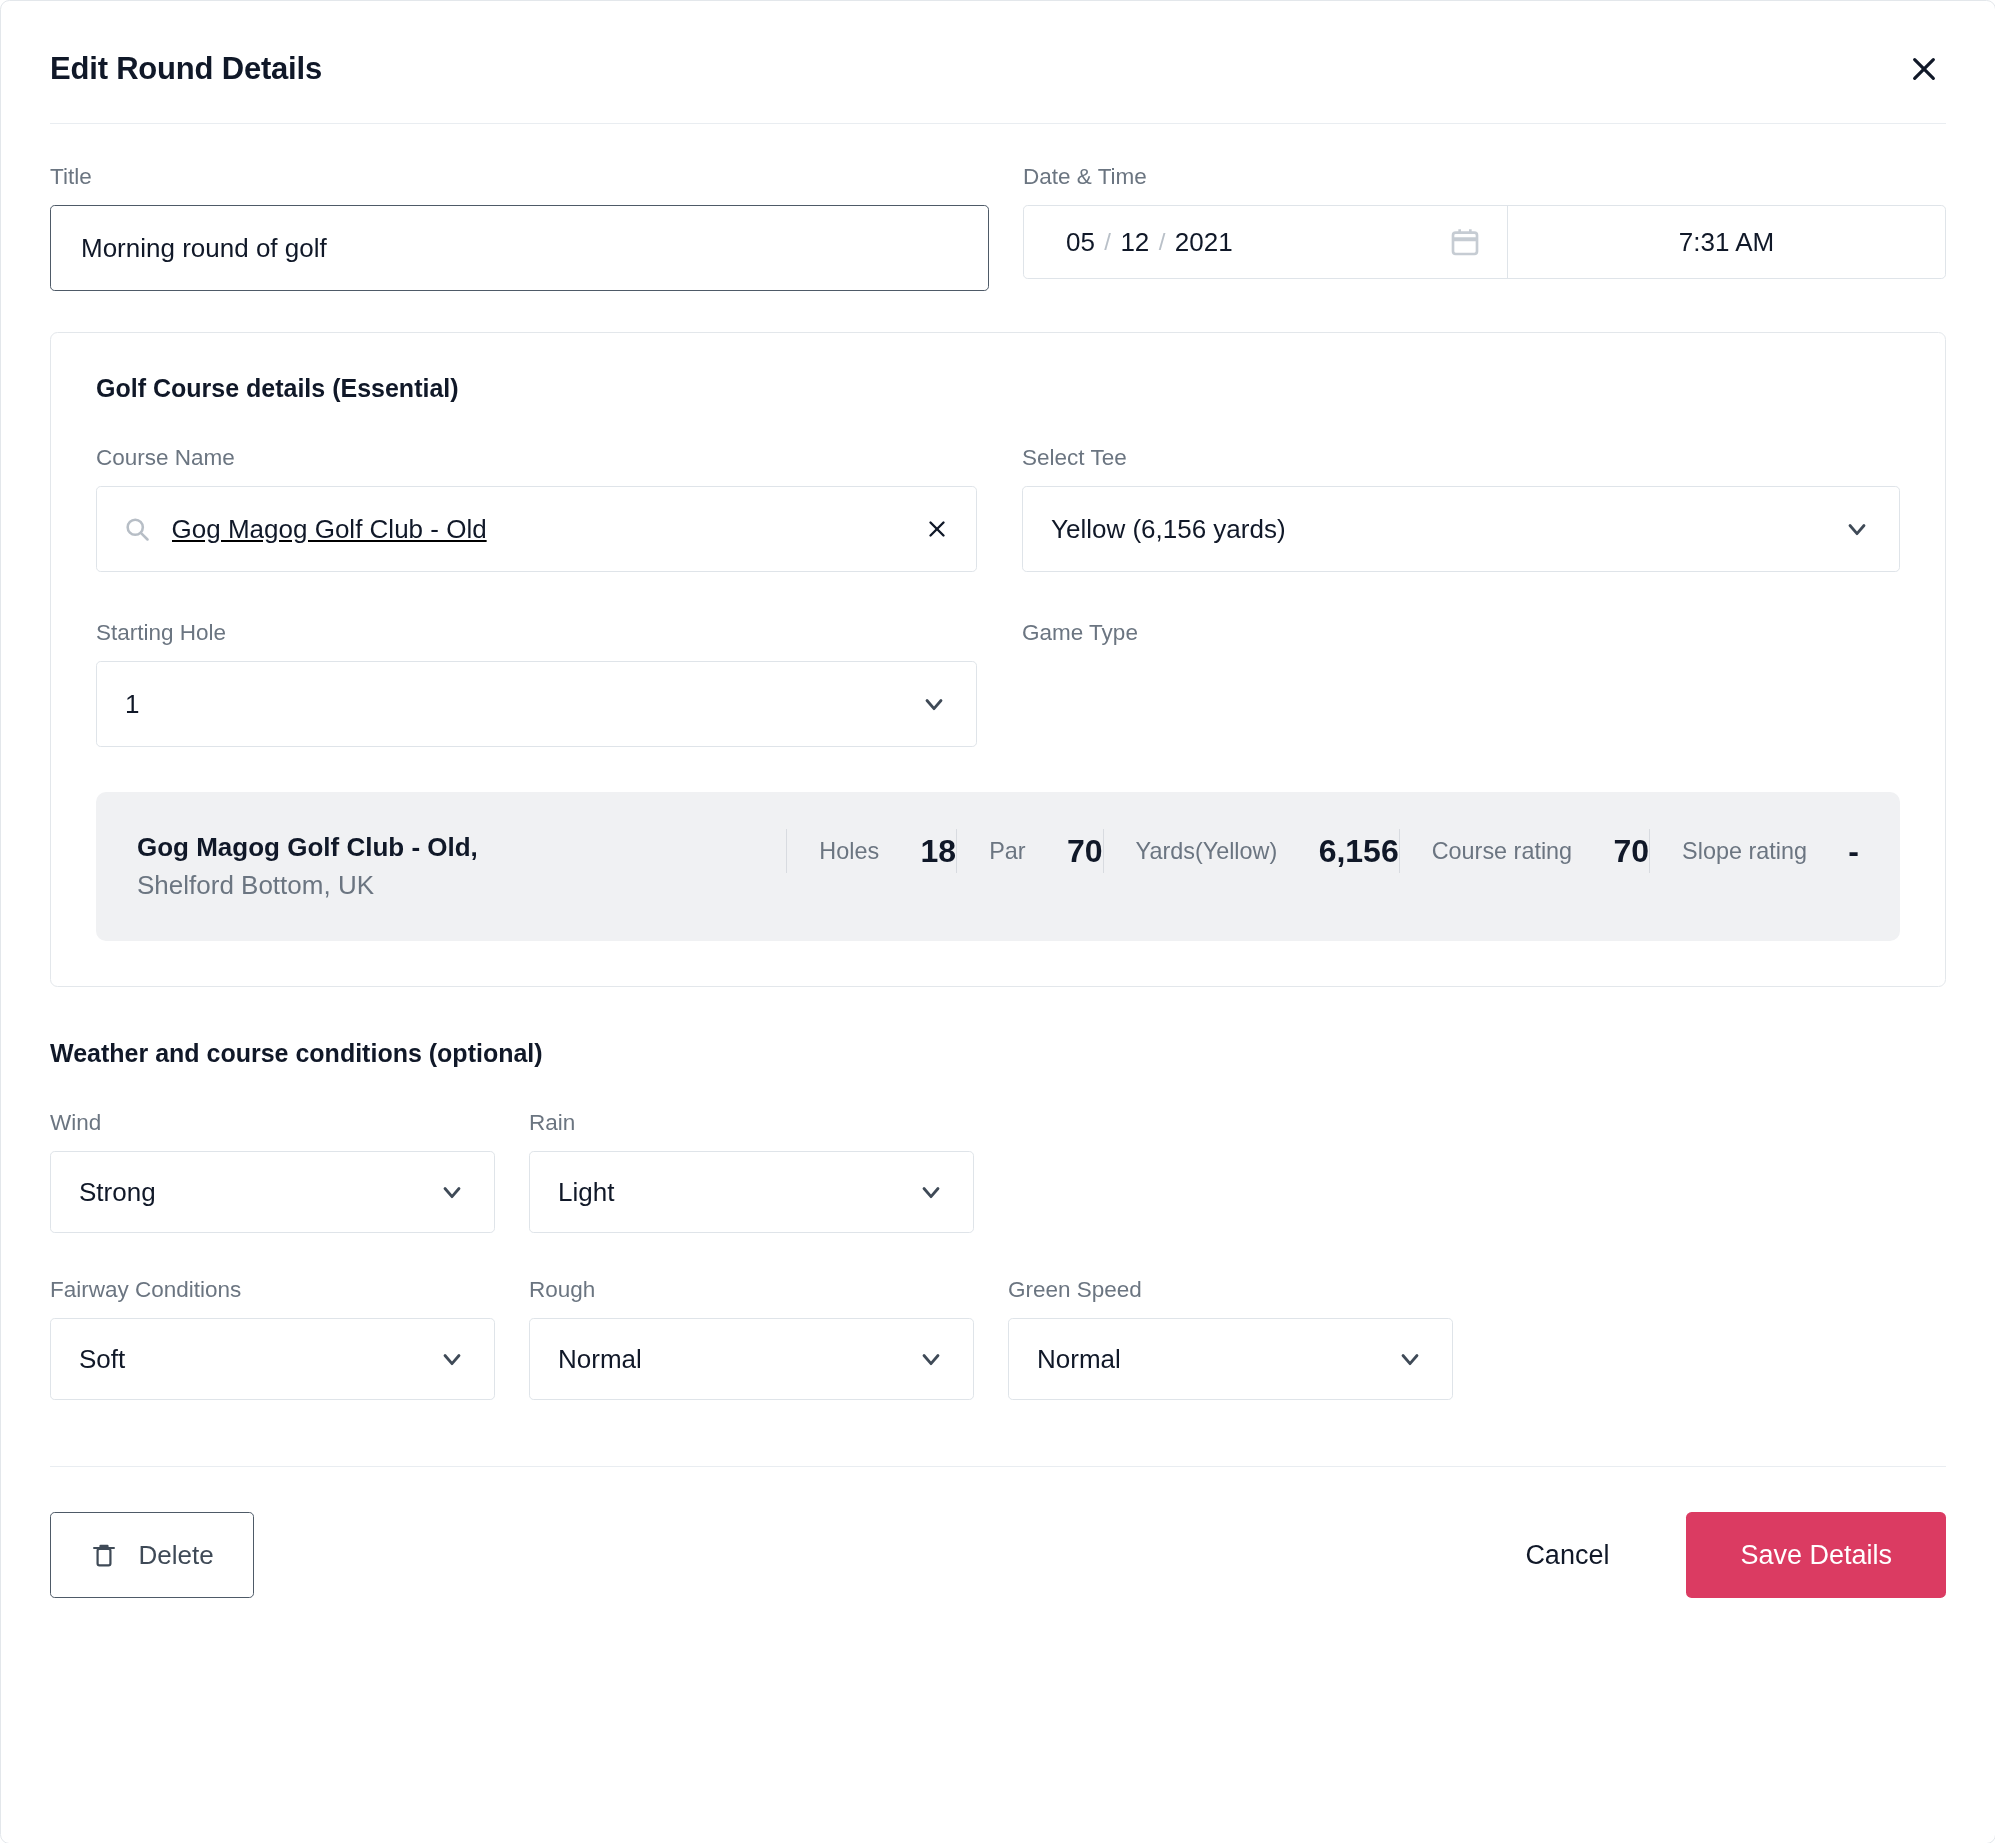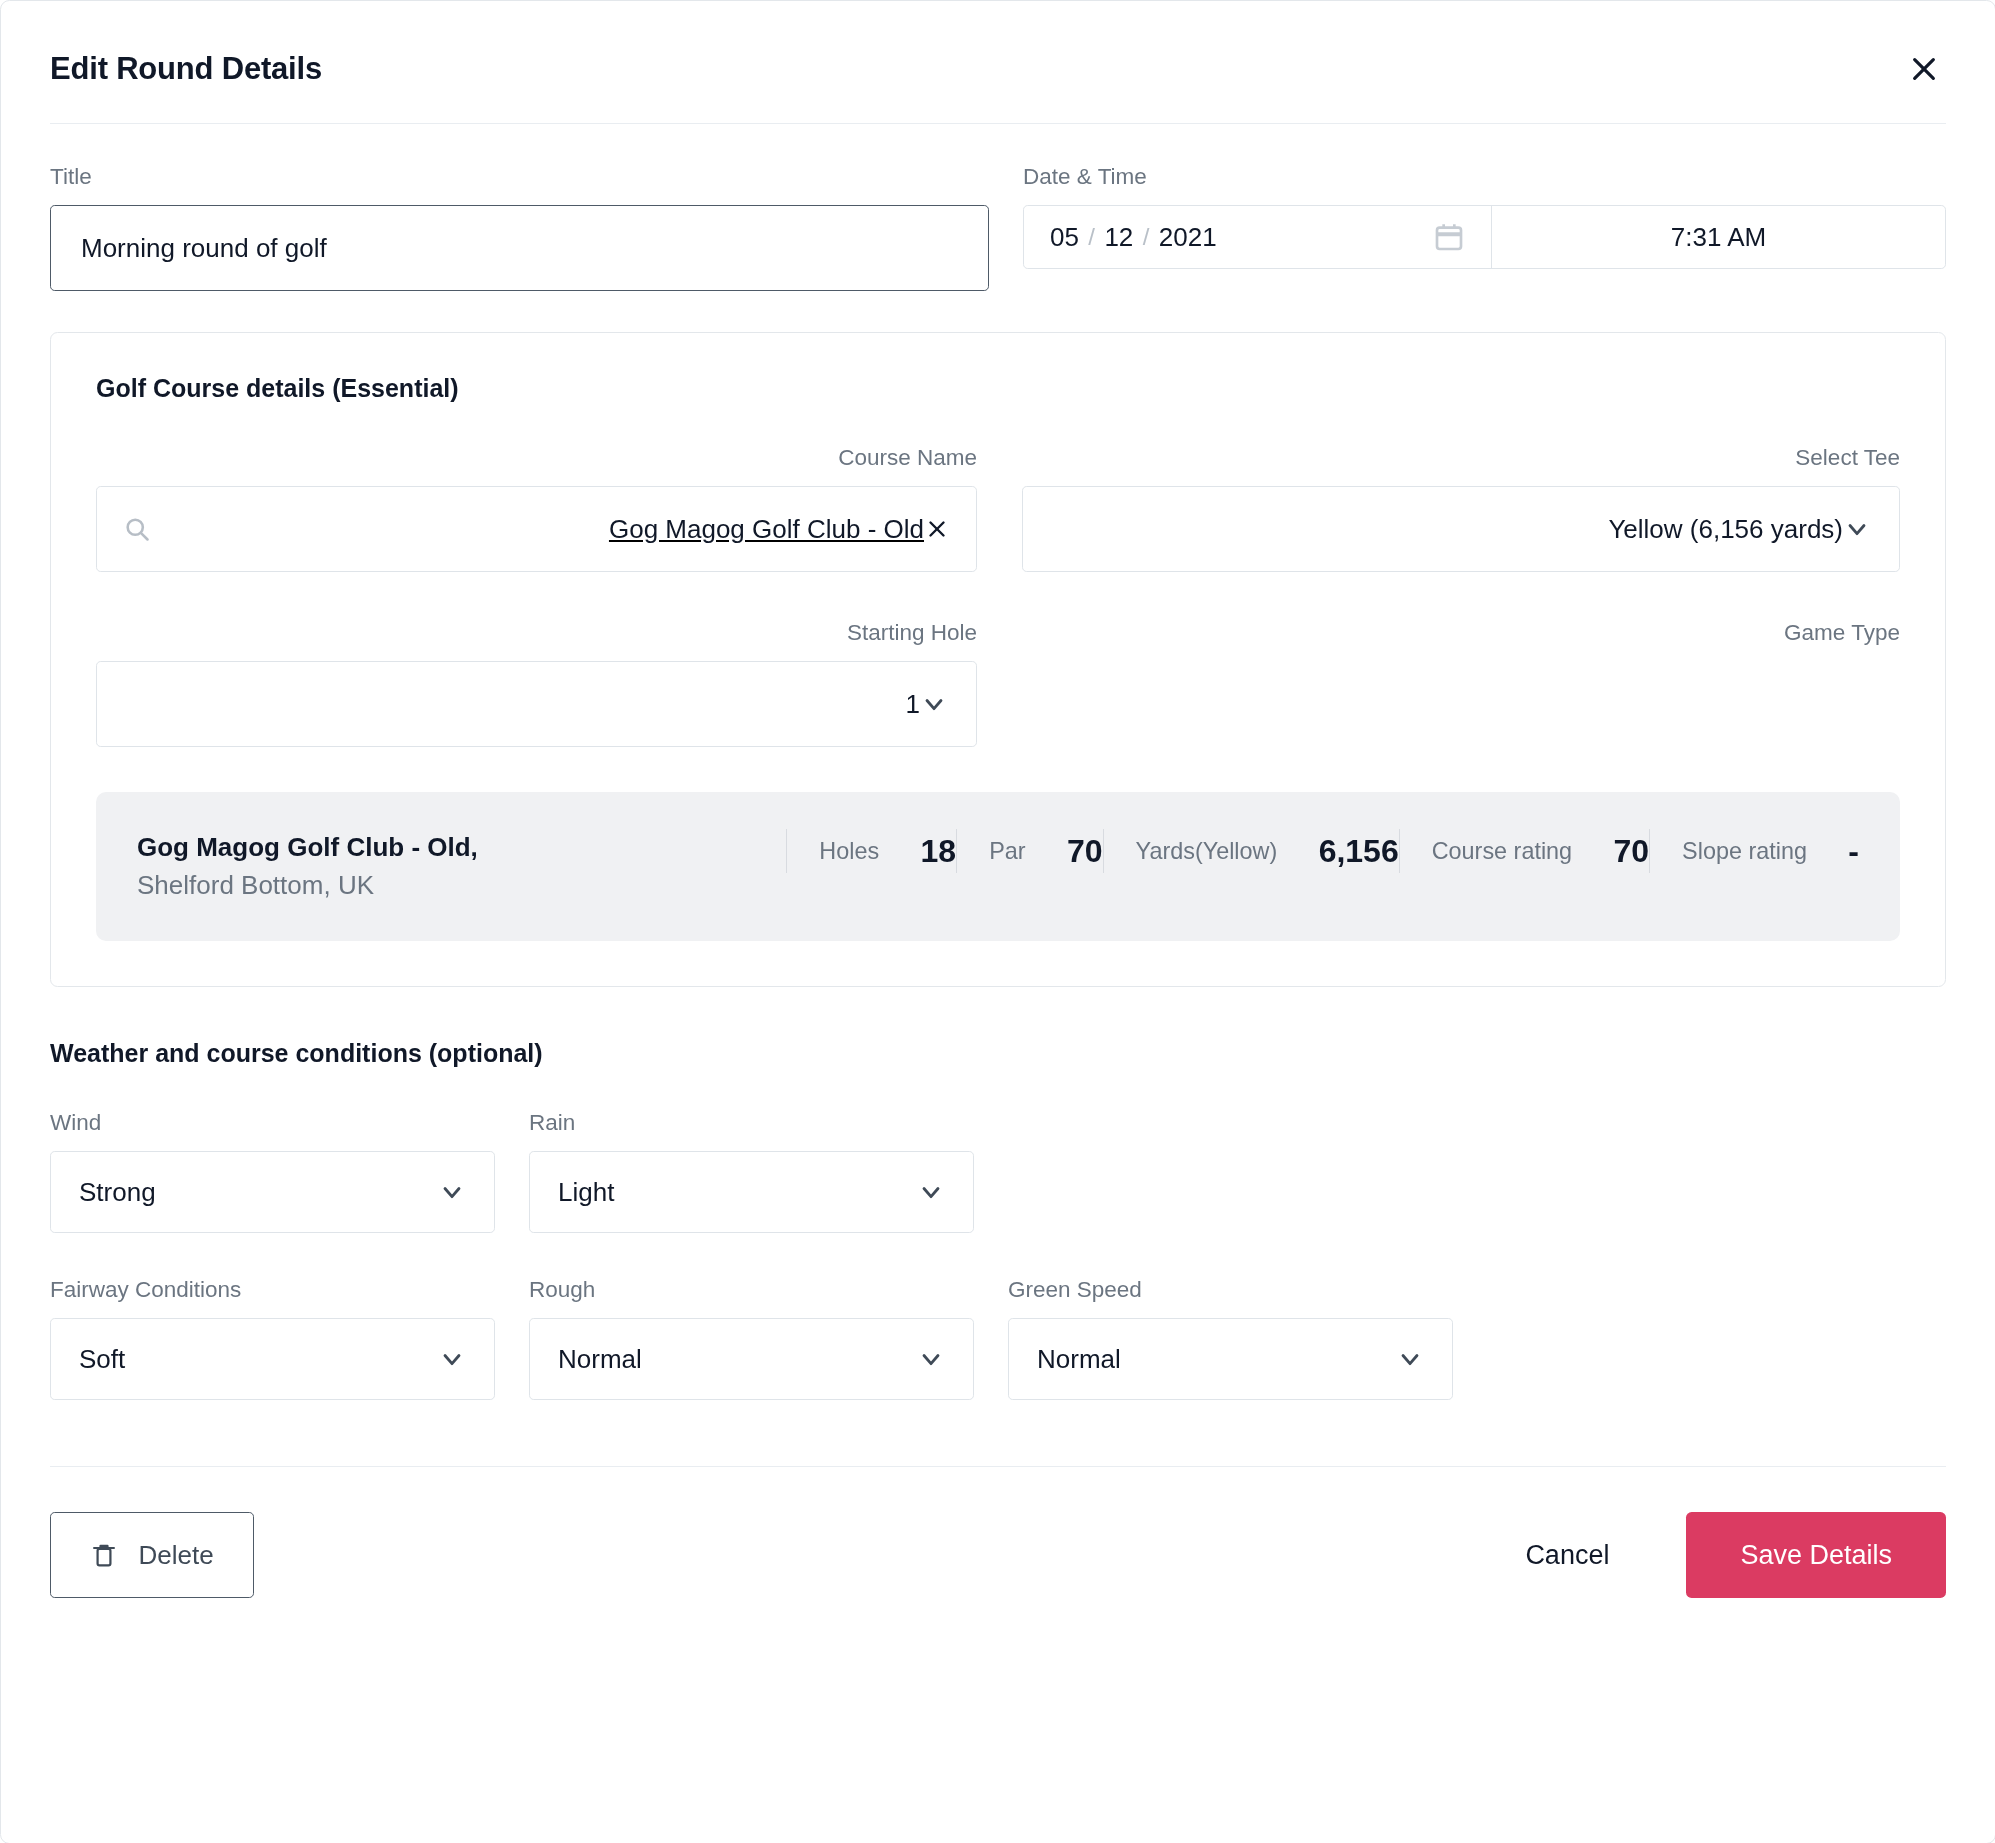--- a/index.html
+++ b/index.html
@@ -78,25 +78,26 @@
     font-size: 26px;
     color: #101828;
     padding: 0 30px;
     outline: none;
   }
 
   
   .datetime {
     display: flex;
     width: 100%;
-    height: 64px;
+    height: 74px;
     border: 1.9px solid #dfe4e9;
     border-radius: 4.7px;
     overflow: hidden;
     background: #fff;
+    padding-left: 16px;
   }
   .date-part {
     flex: 0 0 468px;
     display: flex;
     align-items: center;
     padding: 0 26px;
     border-right: 1.9px solid #dfe4e9;
   }
   .date-seg {
     font-size: 26px;
@@ -190,21 +191,20 @@
     color: #101828;
     display: flex;
     align-items: center;
     cursor: pointer;
   }
 
   .card-row-2 { margin-top: 47px; }
   .card-grid {
     display: flex;
     gap: 45px;
-    text-align: right;
   }
   .card-grid > .col-left  { flex: 0 0 881px; }
   .card-grid > .col-right { flex: 1; }
 
   
   .segmented {
     display: flex;
     width: 100%;
     height: 86px;
     border: 1.9px solid #4e5a67;

